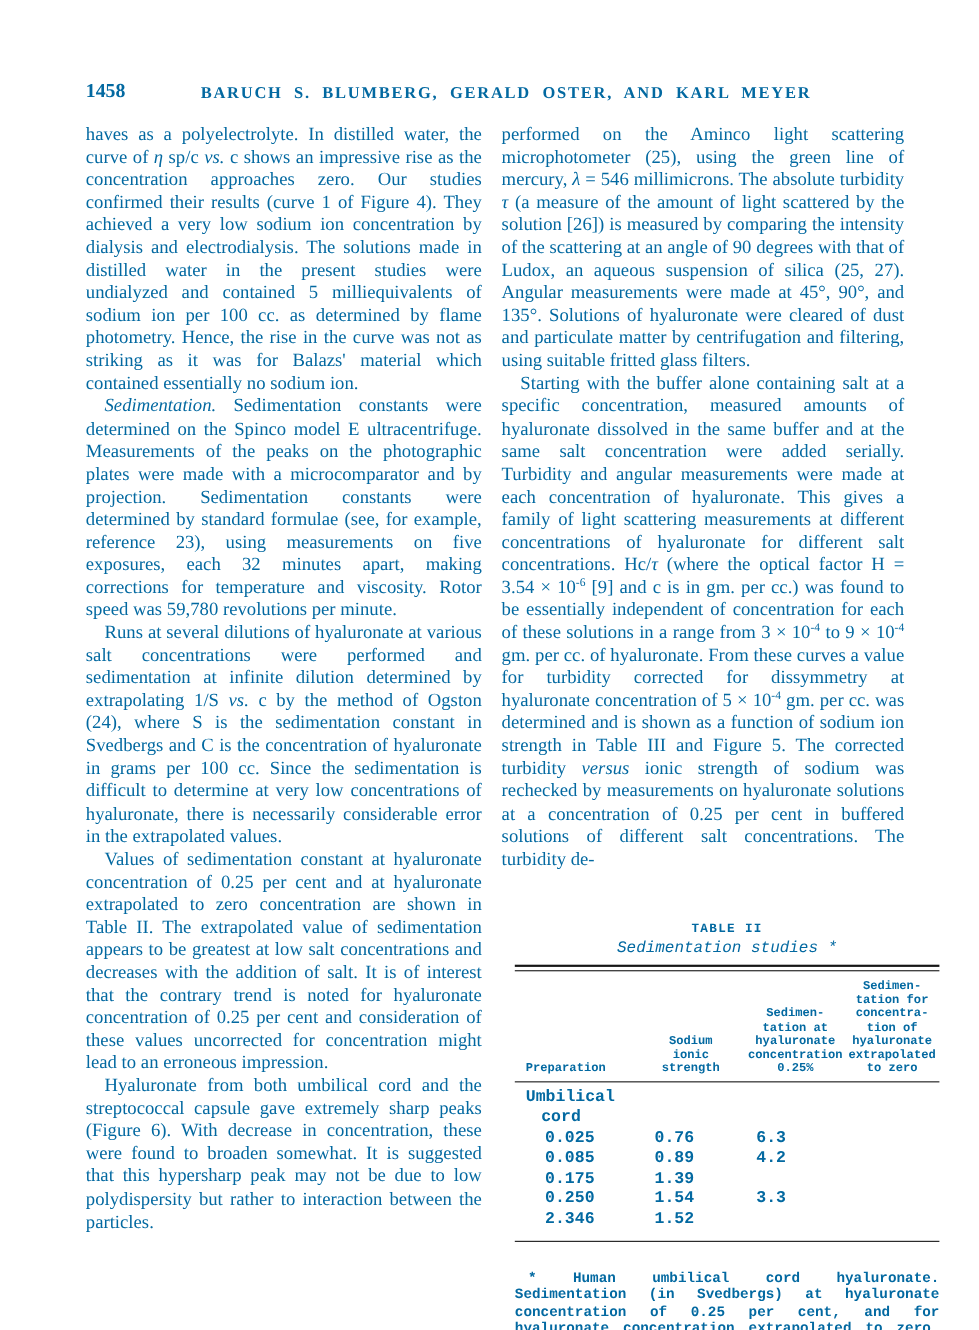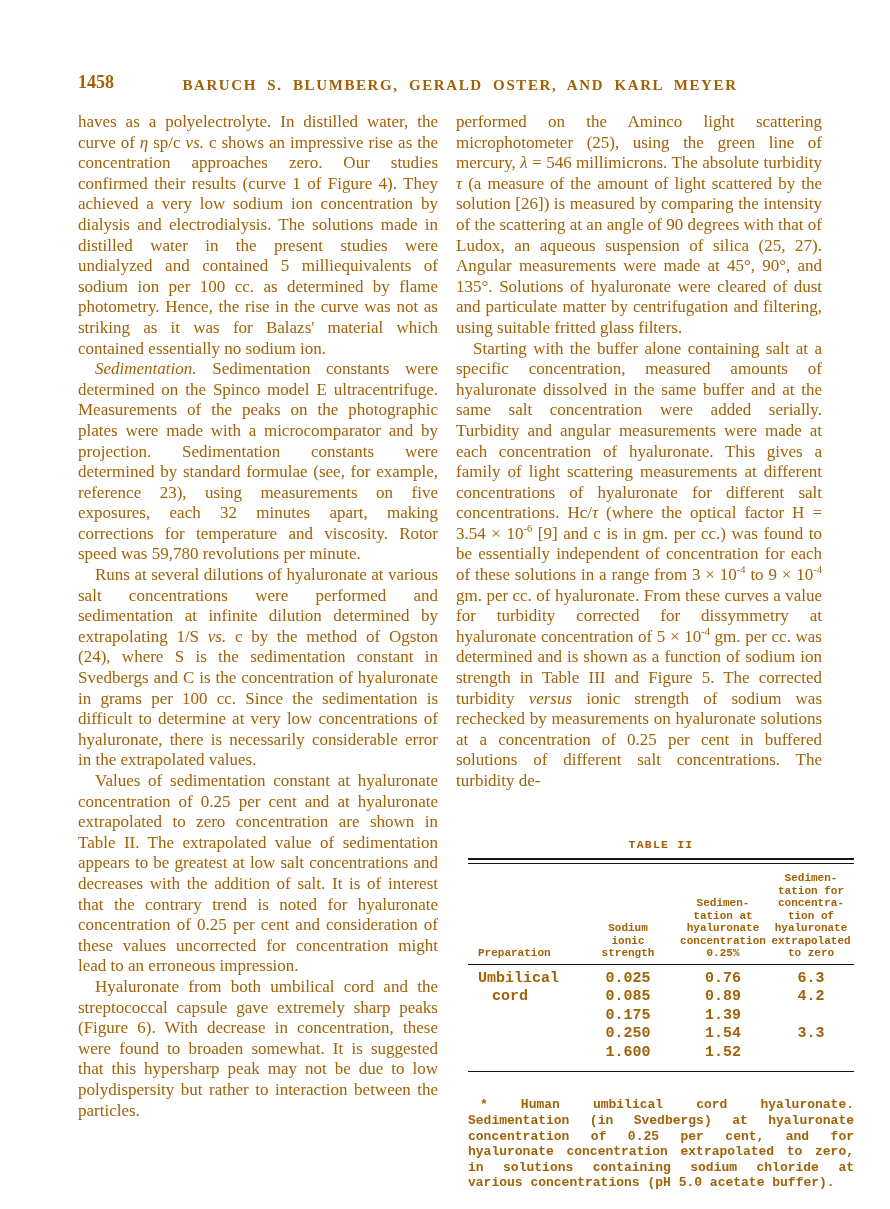--- a/index.html
+++ b/index.html
@@ -1,16 +1,16 @@
 <!DOCTYPE html>
 <html><head>
 <meta charset="utf-8">
 <style>
   html,body{margin:0;padding:0;background:#ffffff;}
-  .page{position:relative;width:890px;height:1209px;background:#ffffff;color:#a16207;
+  .page{position:relative;width:890px;height:1209px;background:#ffffff;color:#0369a1;
         font-family:"Liberation Serif","DejaVu Serif",serif;overflow:hidden;}
   .pagenum{position:absolute;left:78px;top:72px;font-size:18px;font-weight:bold;}
   .runhead{position:absolute;left:150px;right:120px;top:77px;text-align:center;
            font-size:15px;font-weight:bold;letter-spacing:1.6px;word-spacing:5px;}
   .col{position:absolute;top:112px;font-size:17px;line-height:20.6px;text-align:justify;}
   .col p{margin:0;padding:0;}
   .col p.indent{text-indent:17px;}
   .col-left{left:78px;width:360px;}
   .col-right{left:456px;width:366px;}
   sup{font-size:10.5px;line-height:0;vertical-align:super;}
@@ -19,21 +19,21 @@
   .tbl-label{text-align:center;font-size:11.5px;font-weight:bold;letter-spacing:1.2px;}
   .tbl-caption{text-align:center;font-style:italic;font-size:14.5px;margin-top:3px;}
   .rule-double{margin-top:7px;height:3px;border-top:2px solid #161616;border-bottom:1px solid #161616;}
   .rule-single{border-top:1.6px solid #161616;}
   .thead{display:flex;align-items:flex-end;padding:8px 0 4px 0;}
   .th{font-size:11px;font-weight:bold;line-height:12.5px;text-align:center;white-space:pre-line;}
   .c1{width:110px;text-align:left;padding-left:10px;box-sizing:border-box;}
   .c2{width:100px;margin-top:28px;}
   .c3{width:90px;}
   .c4{width:86px;}
-  .tbody{display:flex;padding:5px 0 9px 0;font-size:15px;font-weight:bold;}
+  .tbody{display:flex;padding:5px 0 9px 0;font-size:15px;font-weight:bold;flex-direction:column;}
   .prep{width:110px;padding-left:10px;box-sizing:border-box;line-height:18.6px;}
   .prep .l2{padding-left:14px;}
   .numgrid{display:grid;grid-template-columns:100px 90px 86px;line-height:18.6px;text-align:center;}
   .footnote{margin-top:25px;font-size:13px;line-height:15.6px;text-align:justify;text-indent:12px;font-weight:bold;}
 </style>
 </head>
 <body>
 
 <div class="page">
 
@@ -48,20 +48,21 @@
     <p class="indent"><span>Hyaluronate from both umbilical cord and the streptococcal capsule gave extremely sharp peaks (Figure 6). With decrease in concentration, these were found to broaden somewhat. It is suggested that this hypersharp peak may not be due to low polydispersity but rather to interaction between the particles.</span></p>
   </div>
 
   <div class="col col-right">
     <p><span>performed on the Aminco light scattering microphotometer (25), using the green line of mercury, </span><span style="font-style: italic;">λ</span><span> = 546 millimicrons. The absolute turbidity </span><span style="font-style: italic;">τ</span><span> (a measure of the amount of light scattered by the solution [26]) is measured by comparing the intensity of the scattering at an angle of 90 degrees with that of Ludox, an aqueous suspension of silica (25, 27). Angular measurements were made at 45°, 90°, and 135°. Solutions of hyaluronate were cleared of dust and particulate matter by centrifugation and filtering, using suitable fritted glass filters.</span></p>
     <p class="indent"><span>Starting with the buffer alone containing salt at a specific concentration, measured amounts of hyaluronate dissolved in the same buffer and at the same salt concentration were added serially. Turbidity and angular measurements were made at each concentration of hyaluronate. This gives a family of light scattering measurements at different concentrations of hyaluronate for different salt concentrations. Hc/</span><span style="font-style: italic;">τ</span><span> (where the optical factor H = 3.54 × 10</span><sup>-6</sup><span> [9] and c is in gm. per cc.) was found to be essentially independent of concentration for each of these solutions in a range from 3 × 10</span><sup>-4</sup><span> to 9 × 10</span><sup>-4</sup><span> gm. per cc. of hyaluronate. From these curves a value for turbidity corrected for dissymmetry at hyaluronate concentration of 5 × 10</span><sup>-4</sup><span> gm. per cc. was determined and is shown as a function of sodium ion strength in Table III and Figure 5. The corrected turbidity </span><span style="font-style: italic;">versus</span><span> ionic strength of sodium was rechecked by measurements on hyaluronate solutions at a concentration of 0.25 per cent in buffered solutions of different salt concentrations. The turbidity de-</span></p>
   </div>
 
   <div class="table-block">
     <div class="tbl-label">TABLE II</div>
+    <div class="tbl-caption">Sedimentation studies *</div>
     <div class="rule-double"></div>
 
     <div class="thead">
       <div class="th c1">Preparation</div>
       <div class="th c2">Sodium
 ionic
 strength</div>
       <div class="th c3">Sedimen-
 tation at
 hyaluronate
@@ -88,21 +89,21 @@
           <div>6.3</div>
           <div>0.085</div>
           <div>0.89</div>
           <div>4.2</div>
           <div>0.175</div>
           <div>1.39</div>
           <div></div>
           <div>0.250</div>
           <div>1.54</div>
           <div>3.3</div>
-          <div>1.600</div>
+          <div>2.346</div>
           <div>1.52</div>
           <div></div>
         </div>
     </div>
     <div class="rule-single"></div>
 
     <div class="footnote">* Human umbilical cord hyaluronate. Sedimentation (in Svedbergs) at hyaluronate concentration of 0.25 per cent, and for hyaluronate concentration extrapolated to zero, in solutions containing sodium chloride at various concentrations (pH 5.0 acetate buffer).</div>
   </div>
 
 </div>

